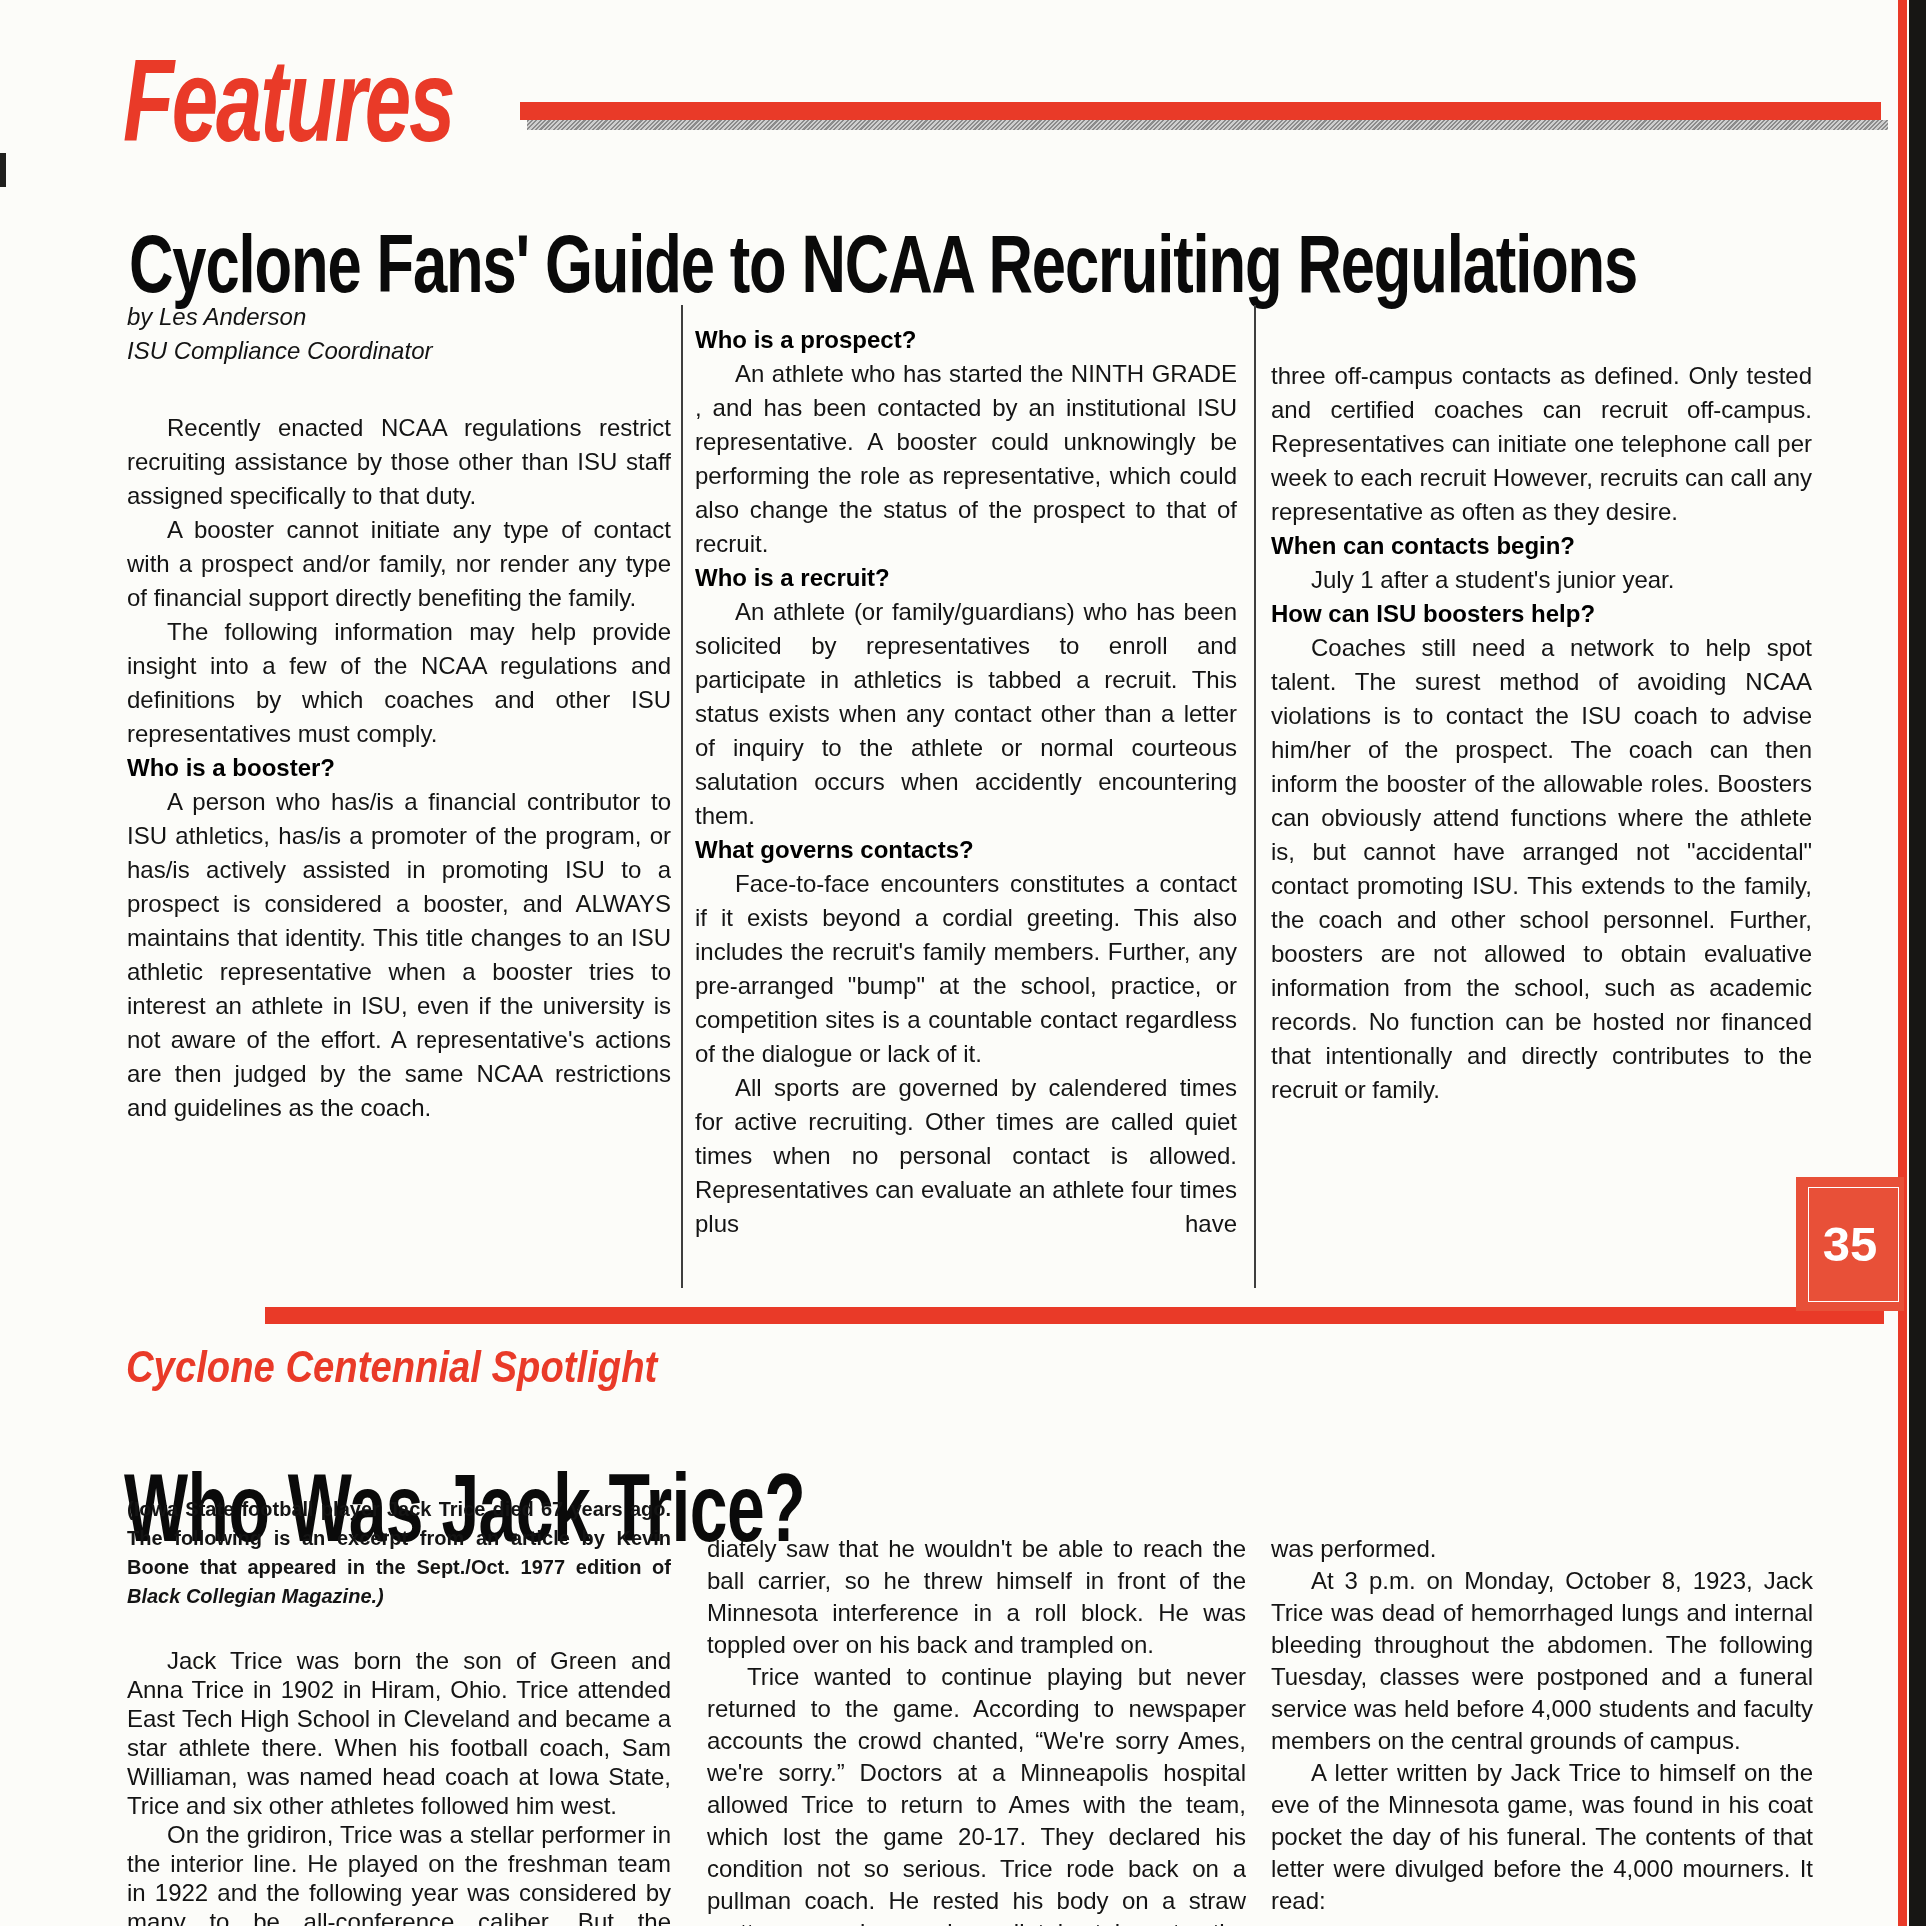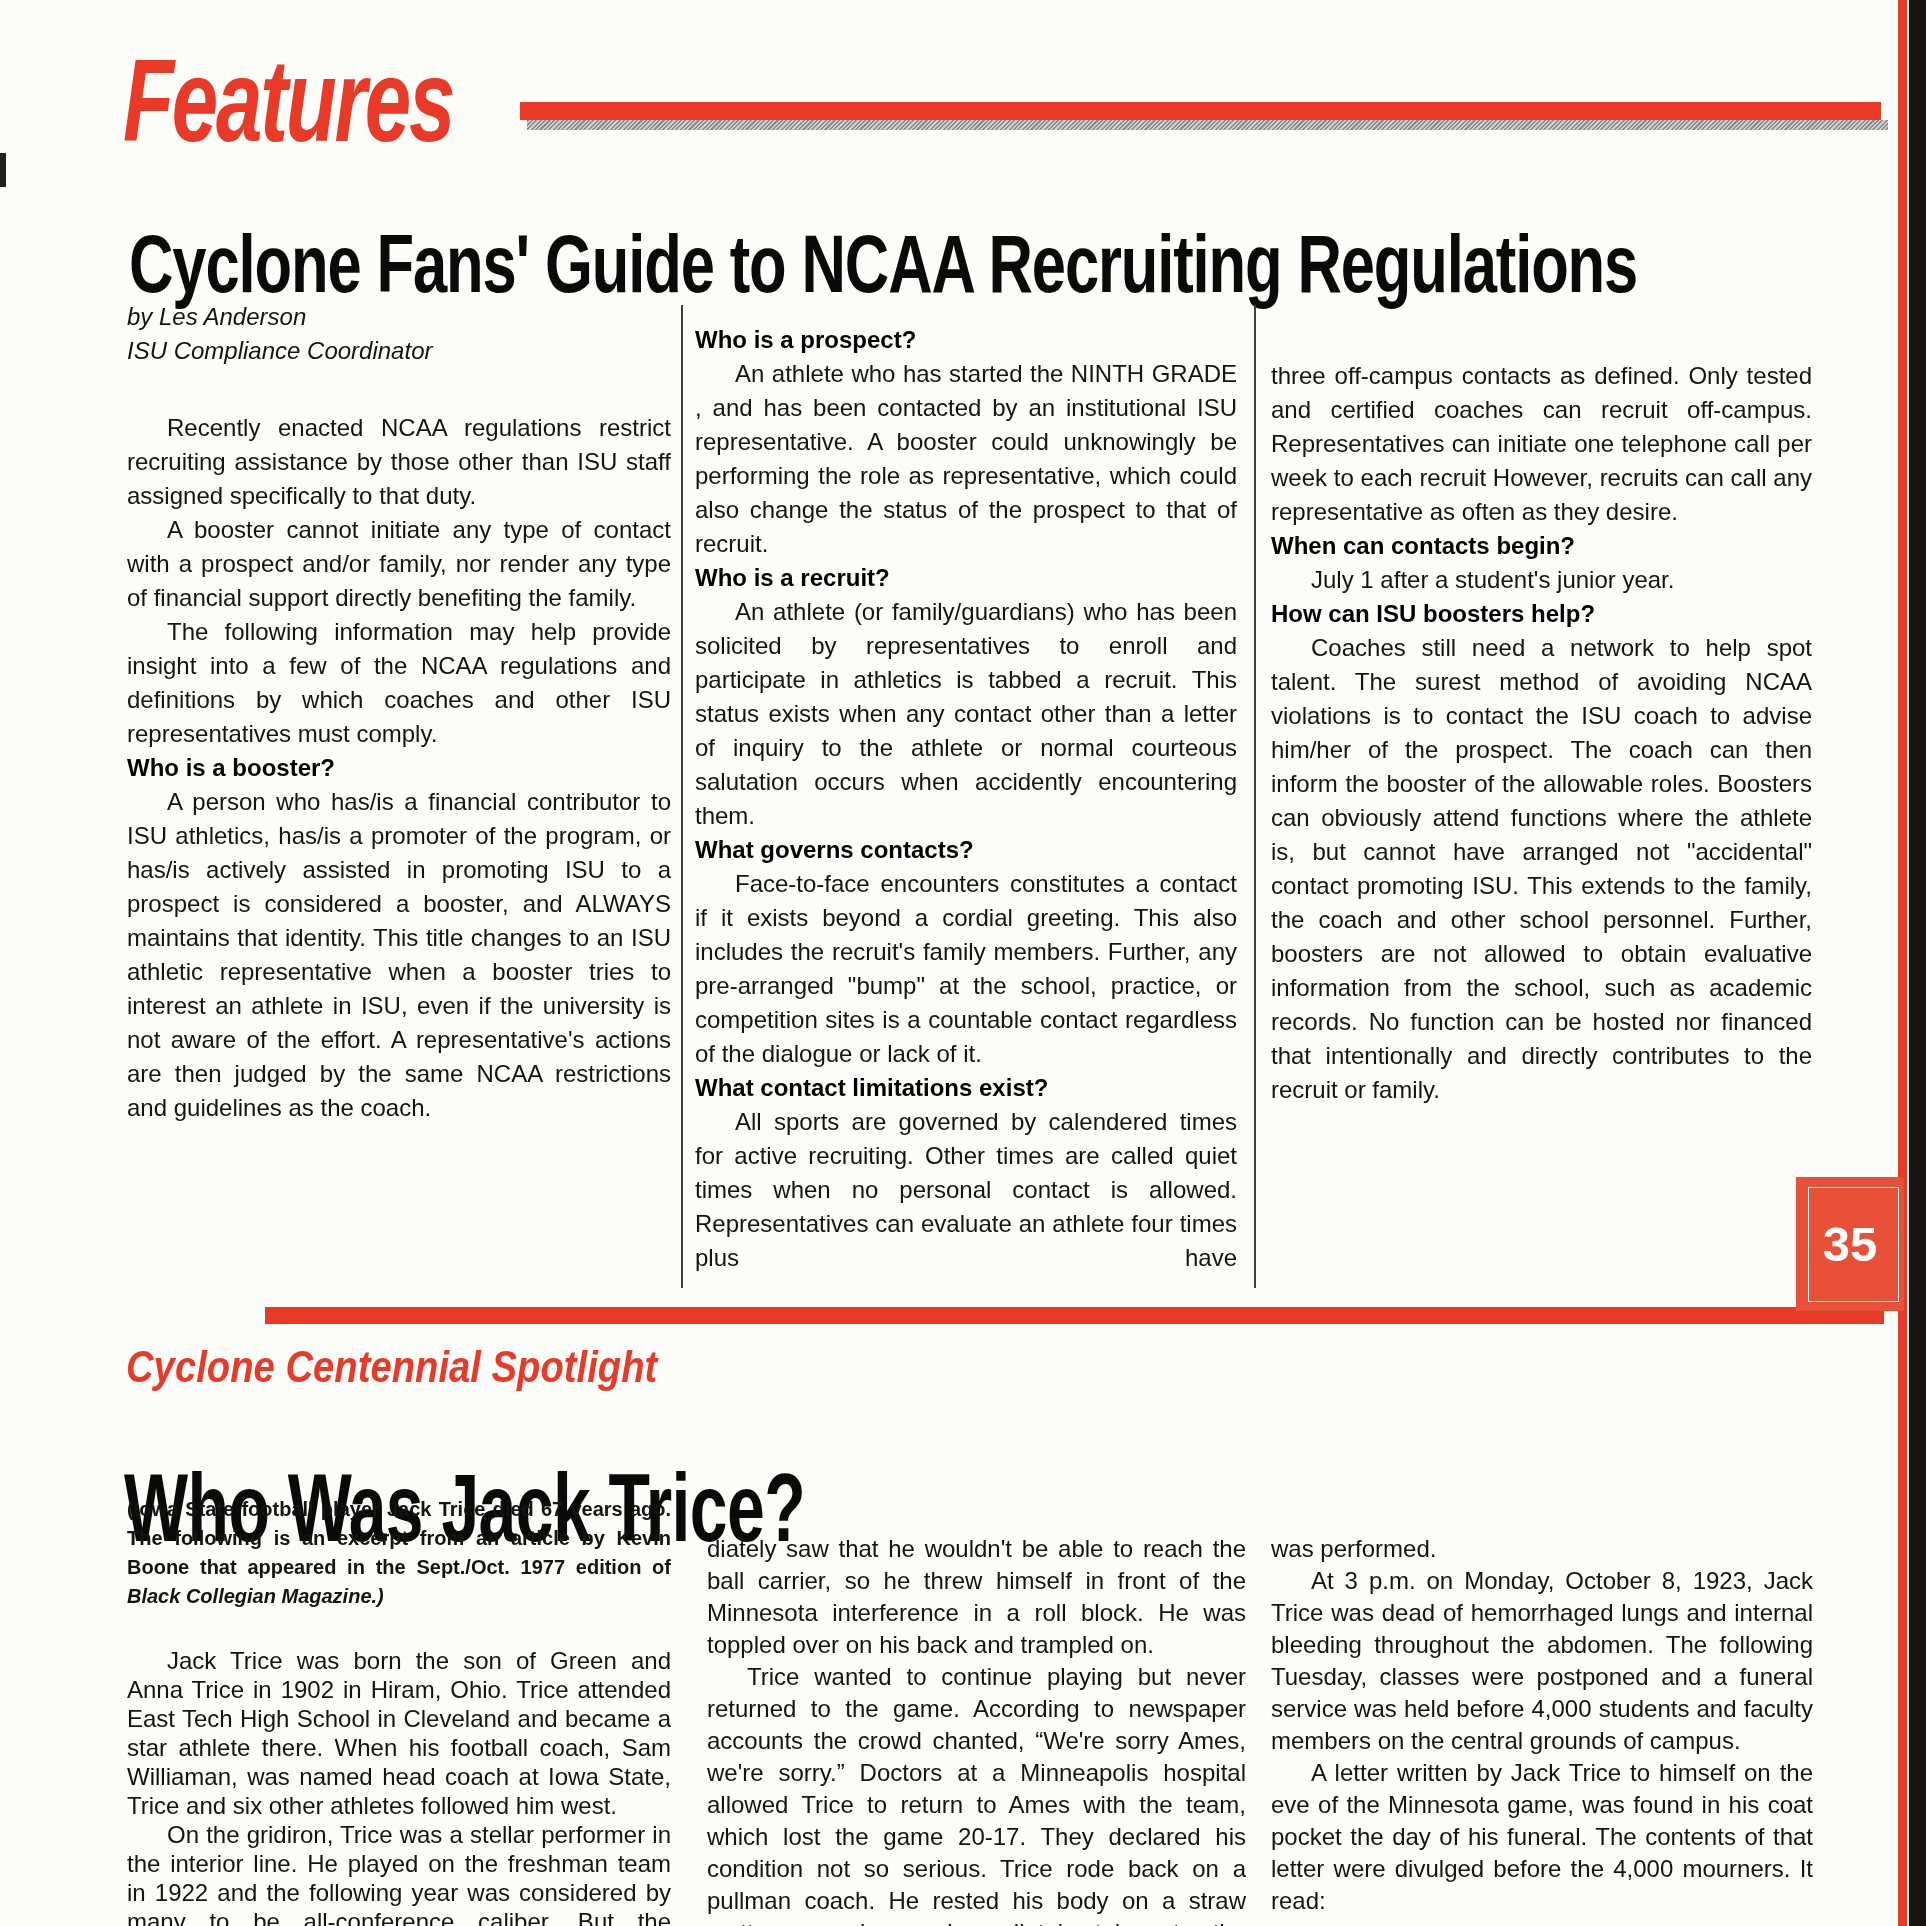--- a/index.html
+++ b/index.html
@@ -71,21 +71,20 @@
 
   <div class="colrule" style="left:681px;"></div>
 
   <div class="col" id="a1c2" style="left:695px;top:323px;width:542px;height:1002px;">
     <p class="h">Who is a prospect?</p>
     <p>An athlete who has started the NINTH GRADE , and has been contacted by an institutional ISU representative.  A booster could unknowingly be performing the role as representative, which could also change the status of the prospect to that of recruit.</p>
     <p class="h">Who is a recruit?</p>
     <p>An athlete (or family/guardians) who has been solicited by representatives to enroll and participate in athletics is tabbed a recruit.  This status exists when any contact other than a letter of inquiry to the athlete or normal courteous salutation occurs when accidently encountering them.</p>
     <p class="h">What governs contacts?</p>
     <p>Face-to-face encounters constitutes a contact if it exists beyond a cordial greeting.  This also includes the recruit's family members.  Further, any pre-arranged "bump" at the school, practice, or competition sites is a countable contact regardless of the dialogue or lack of it.</p>
-    <p class="h">What contact limitations exist?</p>
     <p class="ro">All sports are governed by calendered times for active recruiting.  Other times are called quiet times when no personal contact is allowed.  Representatives can evaluate an athlete four times plus have</p>
   </div>
 
   <div class="colrule" style="left:1254px;"></div>
 
   <div class="col" id="a1c3" style="left:1271px;top:323px;width:541px;height:1002px;">
     <p class="ni">three off-campus contacts as defined.  Only tested and certified coaches can recruit off-campus.  Representatives can initiate one telephone call per week to each recruit However, recruits can call any representative as often as they desire.</p>
     <p class="h">When can contacts begin?</p>
     <p>July 1 after a student's junior year.</p>
     <p class="h">How can ISU boosters help?</p>

